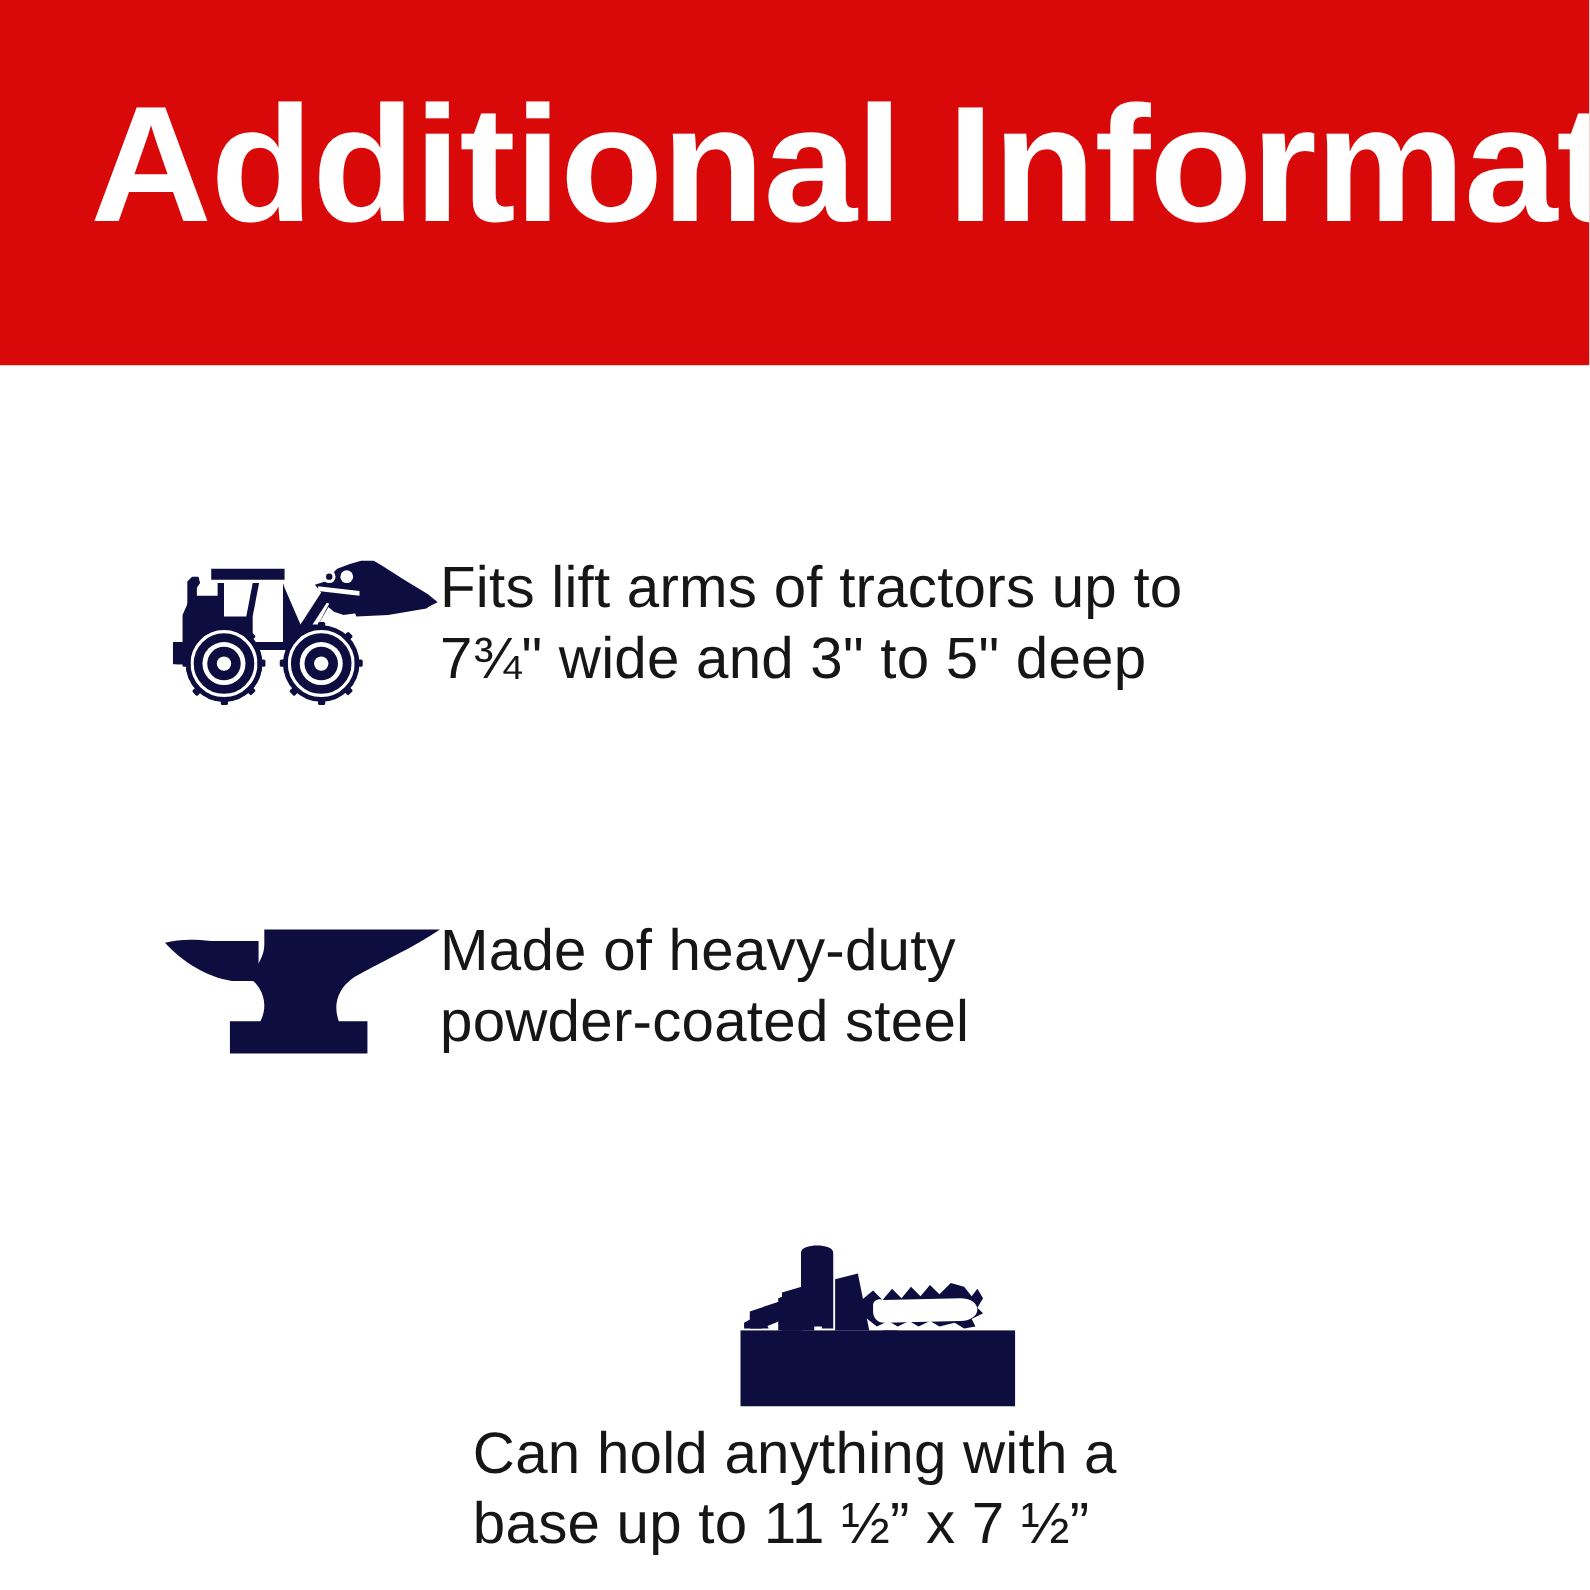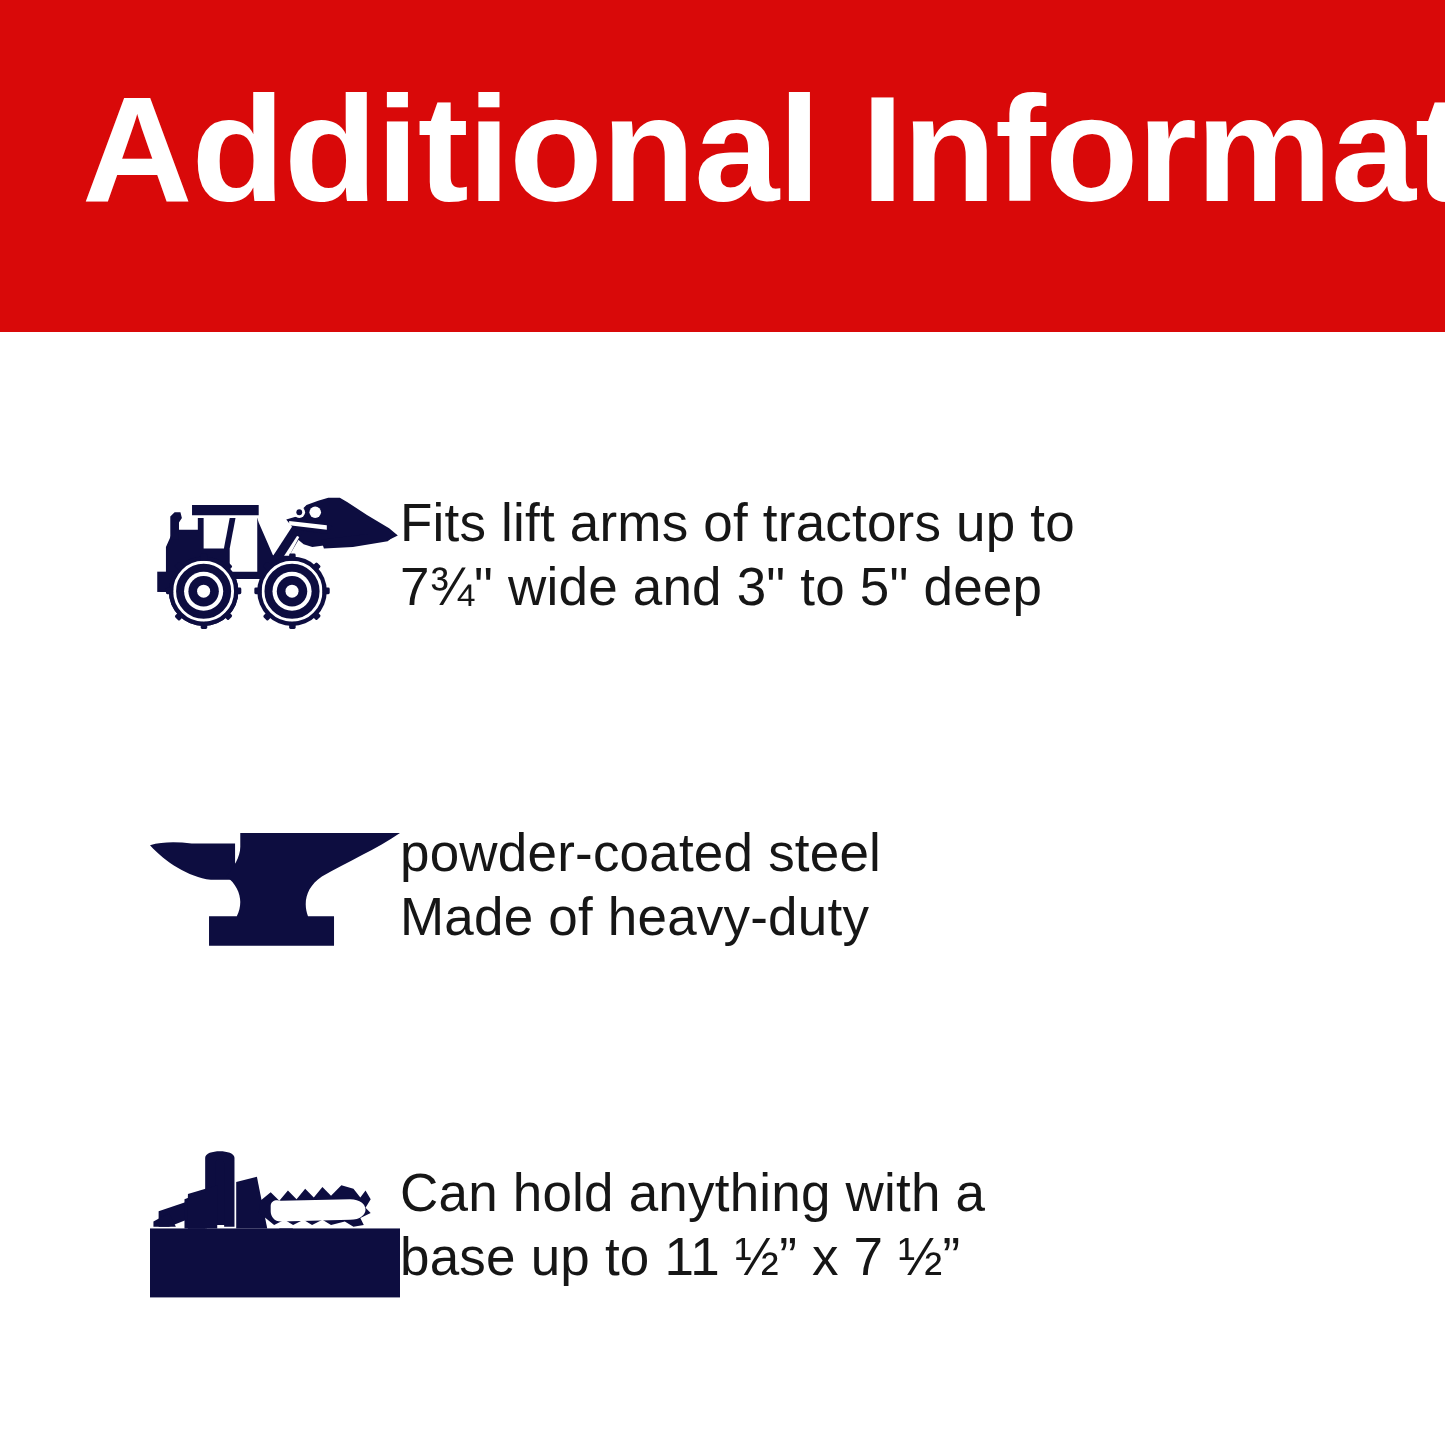--- a/index.html
+++ b/index.html
@@ -45,36 +45,36 @@
     letter-spacing: -1px;
     white-space: nowrap;
     transform: scaleX(1.02);
     transform-origin: left top;
   }
 
   
   .features {
     position: absolute;
     left: 0;
-    top: 320px;
+    top: 332px;
     width: 1445px;
     height: 1113px;
   }
 
   .feature-row {
     position: absolute;
     left: 0;
     width: 1445px;
     display: flex;
     align-items: center;
   }
 
   .feature-row.row-1 { top: 120px;  height: 230px; }
   .feature-row.row-2 { top: 460px;  height: 210px; }
-  .feature-row.row-3 { top: 790px;  height: 230px; }
+  .feature-row.row-3 { top: 790px;  height: 230px; flex-direction: column; }
 
   .feature-icon {
     width: 400px;
     min-width: 400px;
     height: 100%;
     display: flex;
     align-items: center;
     justify-content: flex-start;
     padding-left: 150px;
     box-sizing: border-box;
@@ -194,22 +194,22 @@
 
             <path d="M104 12 L288 12 C 262 30, 226 46, 198 62
                      C 180 74, 176 92, 182 108
                      L 212 108 L 212 142 L 68 142 L 68 108 L 100 108
                      C 108 92, 104 74, 88 62
                      C 96 52, 104 40, 104 28 Z"></path>
           </g>
         </svg>
       </div>
       <div class="feature-text">
+        <span class="line">Made of heavy-duty</span>
         <span class="line">powder-coated steel</span>
-        <span class="line">Made of heavy-duty</span>
       </div>
     </div>
 
     <div class="feature-row row-3">
       <div class="feature-icon">
         <svg width="290" height="168" viewBox="0 0 290 168" xmlns="http://www.w3.org/2000/svg" aria-hidden="true">
           <g fill="#0d0d40">
 
             <path d="M72 64 L72 8 C 72 -2, 90 -2, 90 8 L 90 84 L 74 84 L 74 16 C 74 12, 88 12, 88 16 L 88 64 Z"></path>
             <path d="M64 6 C 64 -4, 98 -4, 98 6 L 98 86 L 86 86 L 86 12 C 86 6, 76 6, 76 12 L 76 86 L 64 86 Z"></path>

